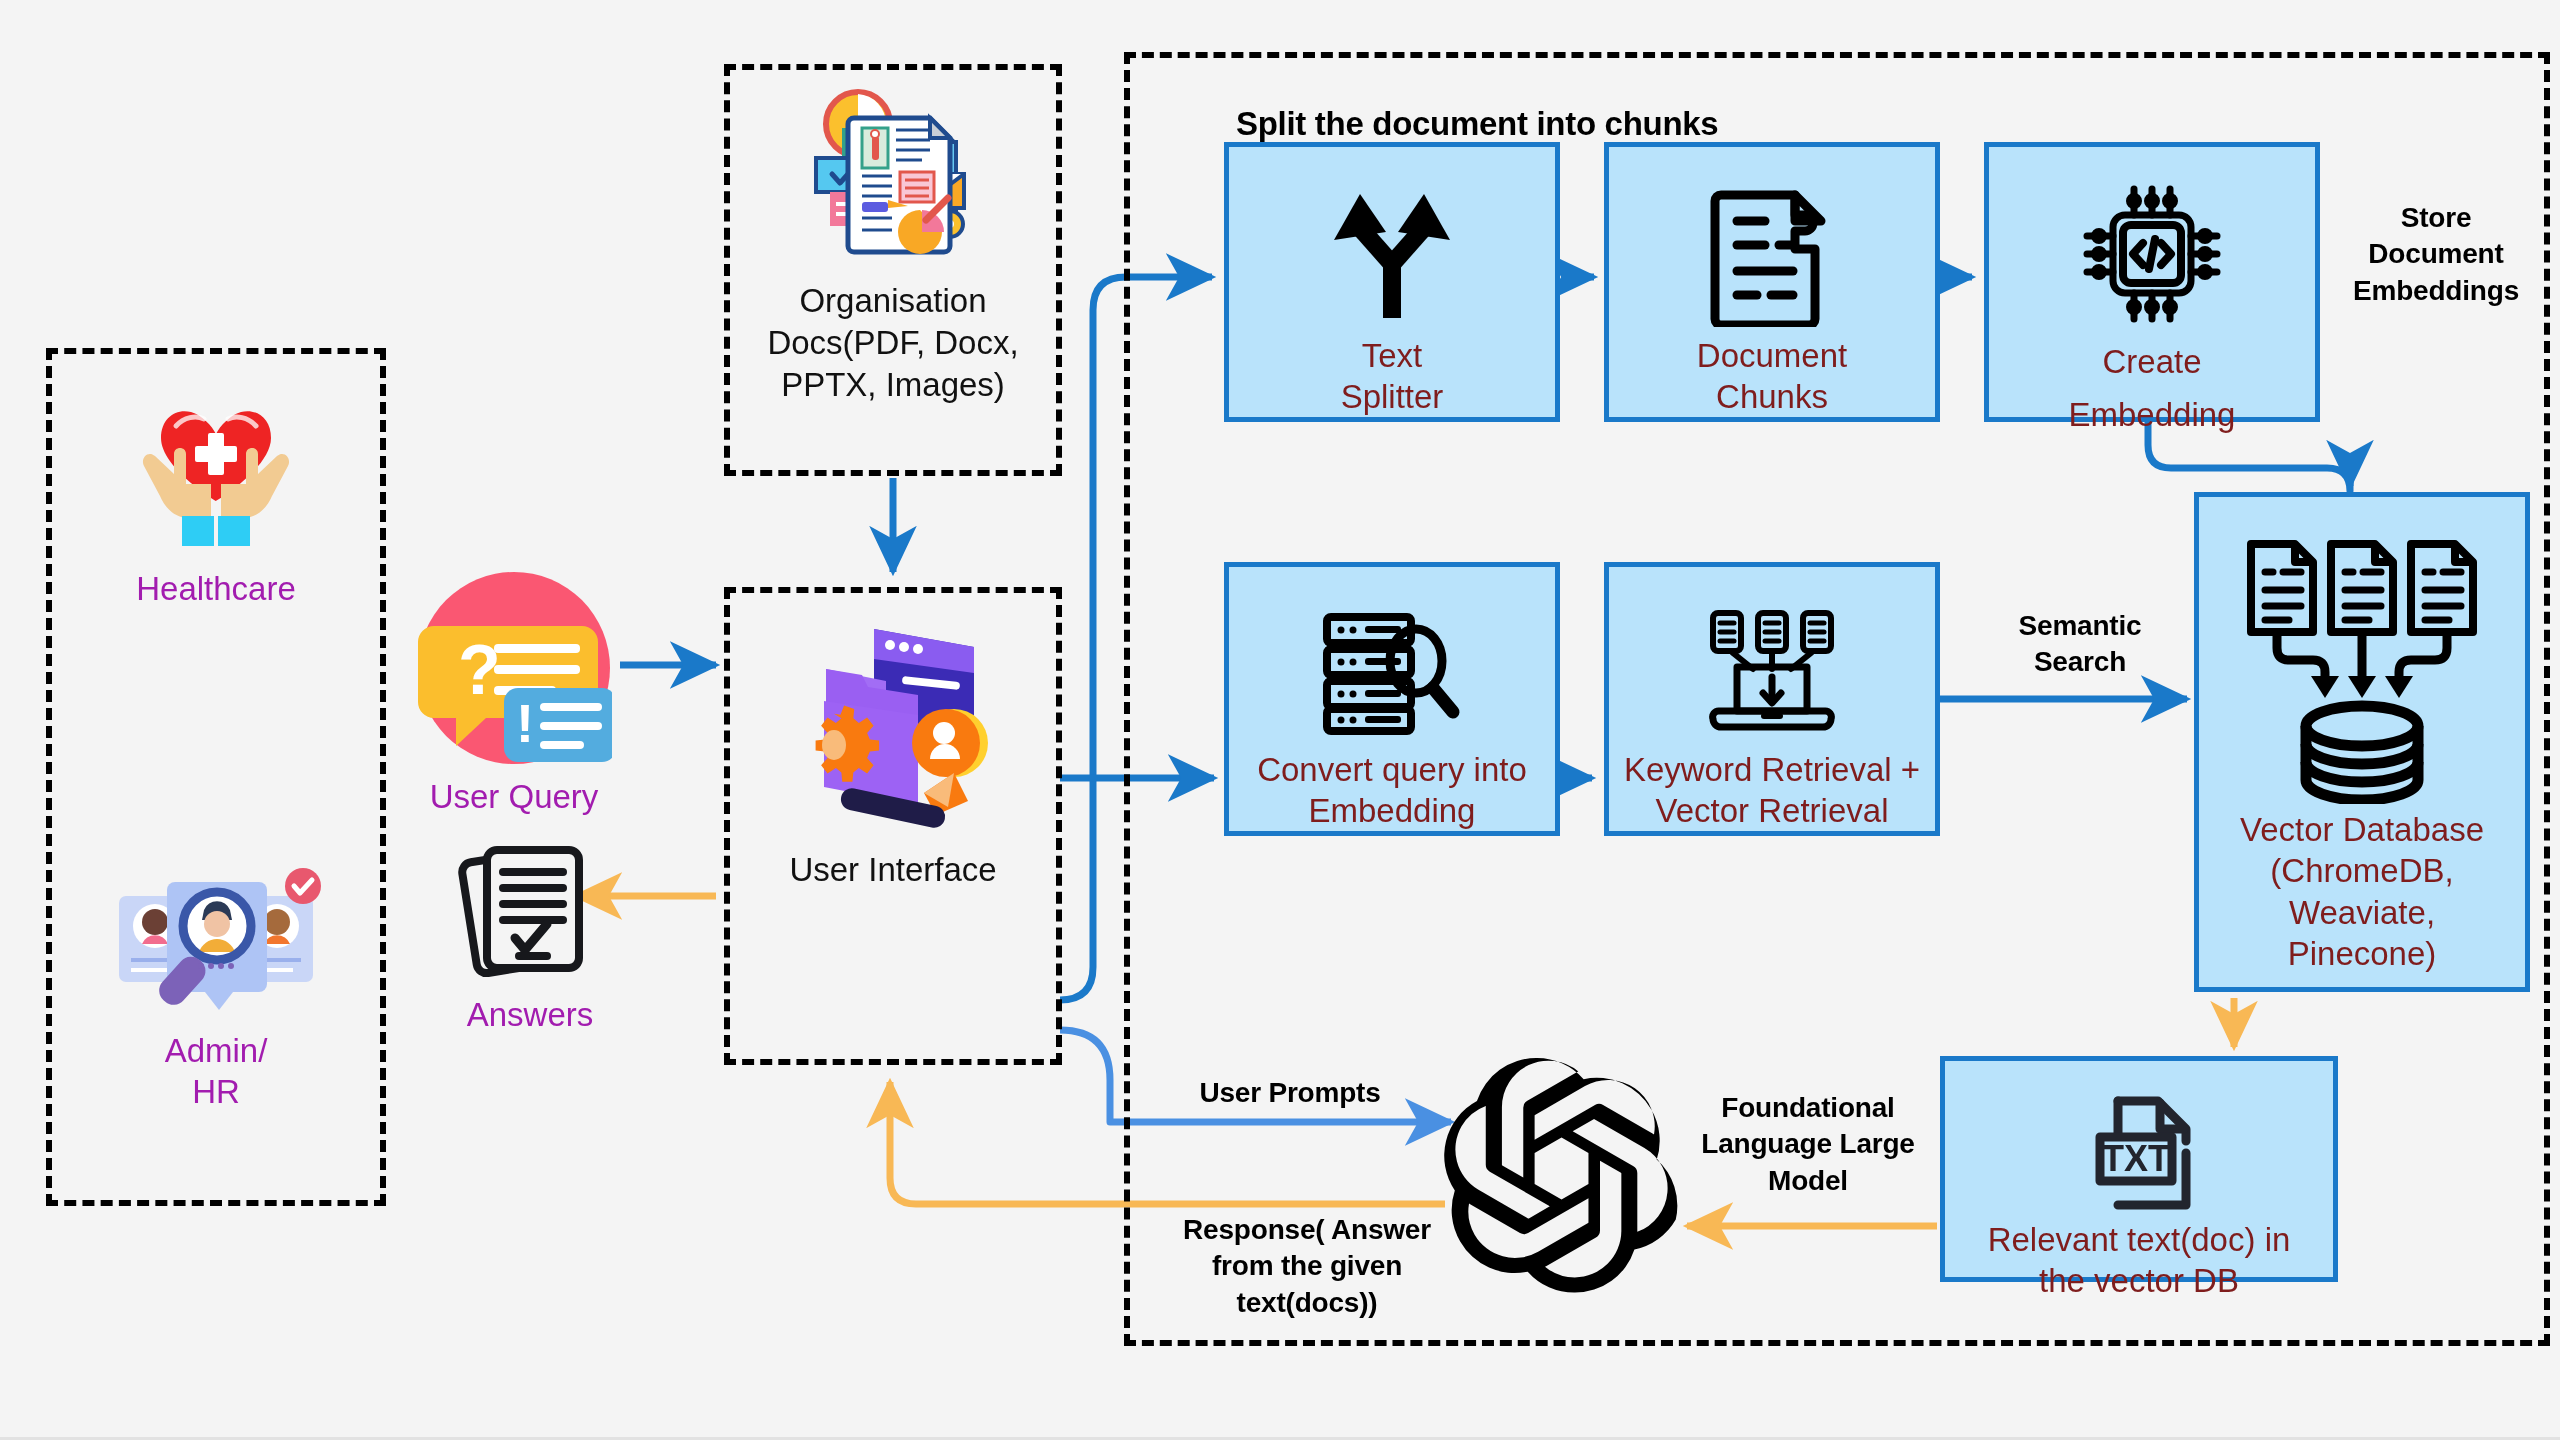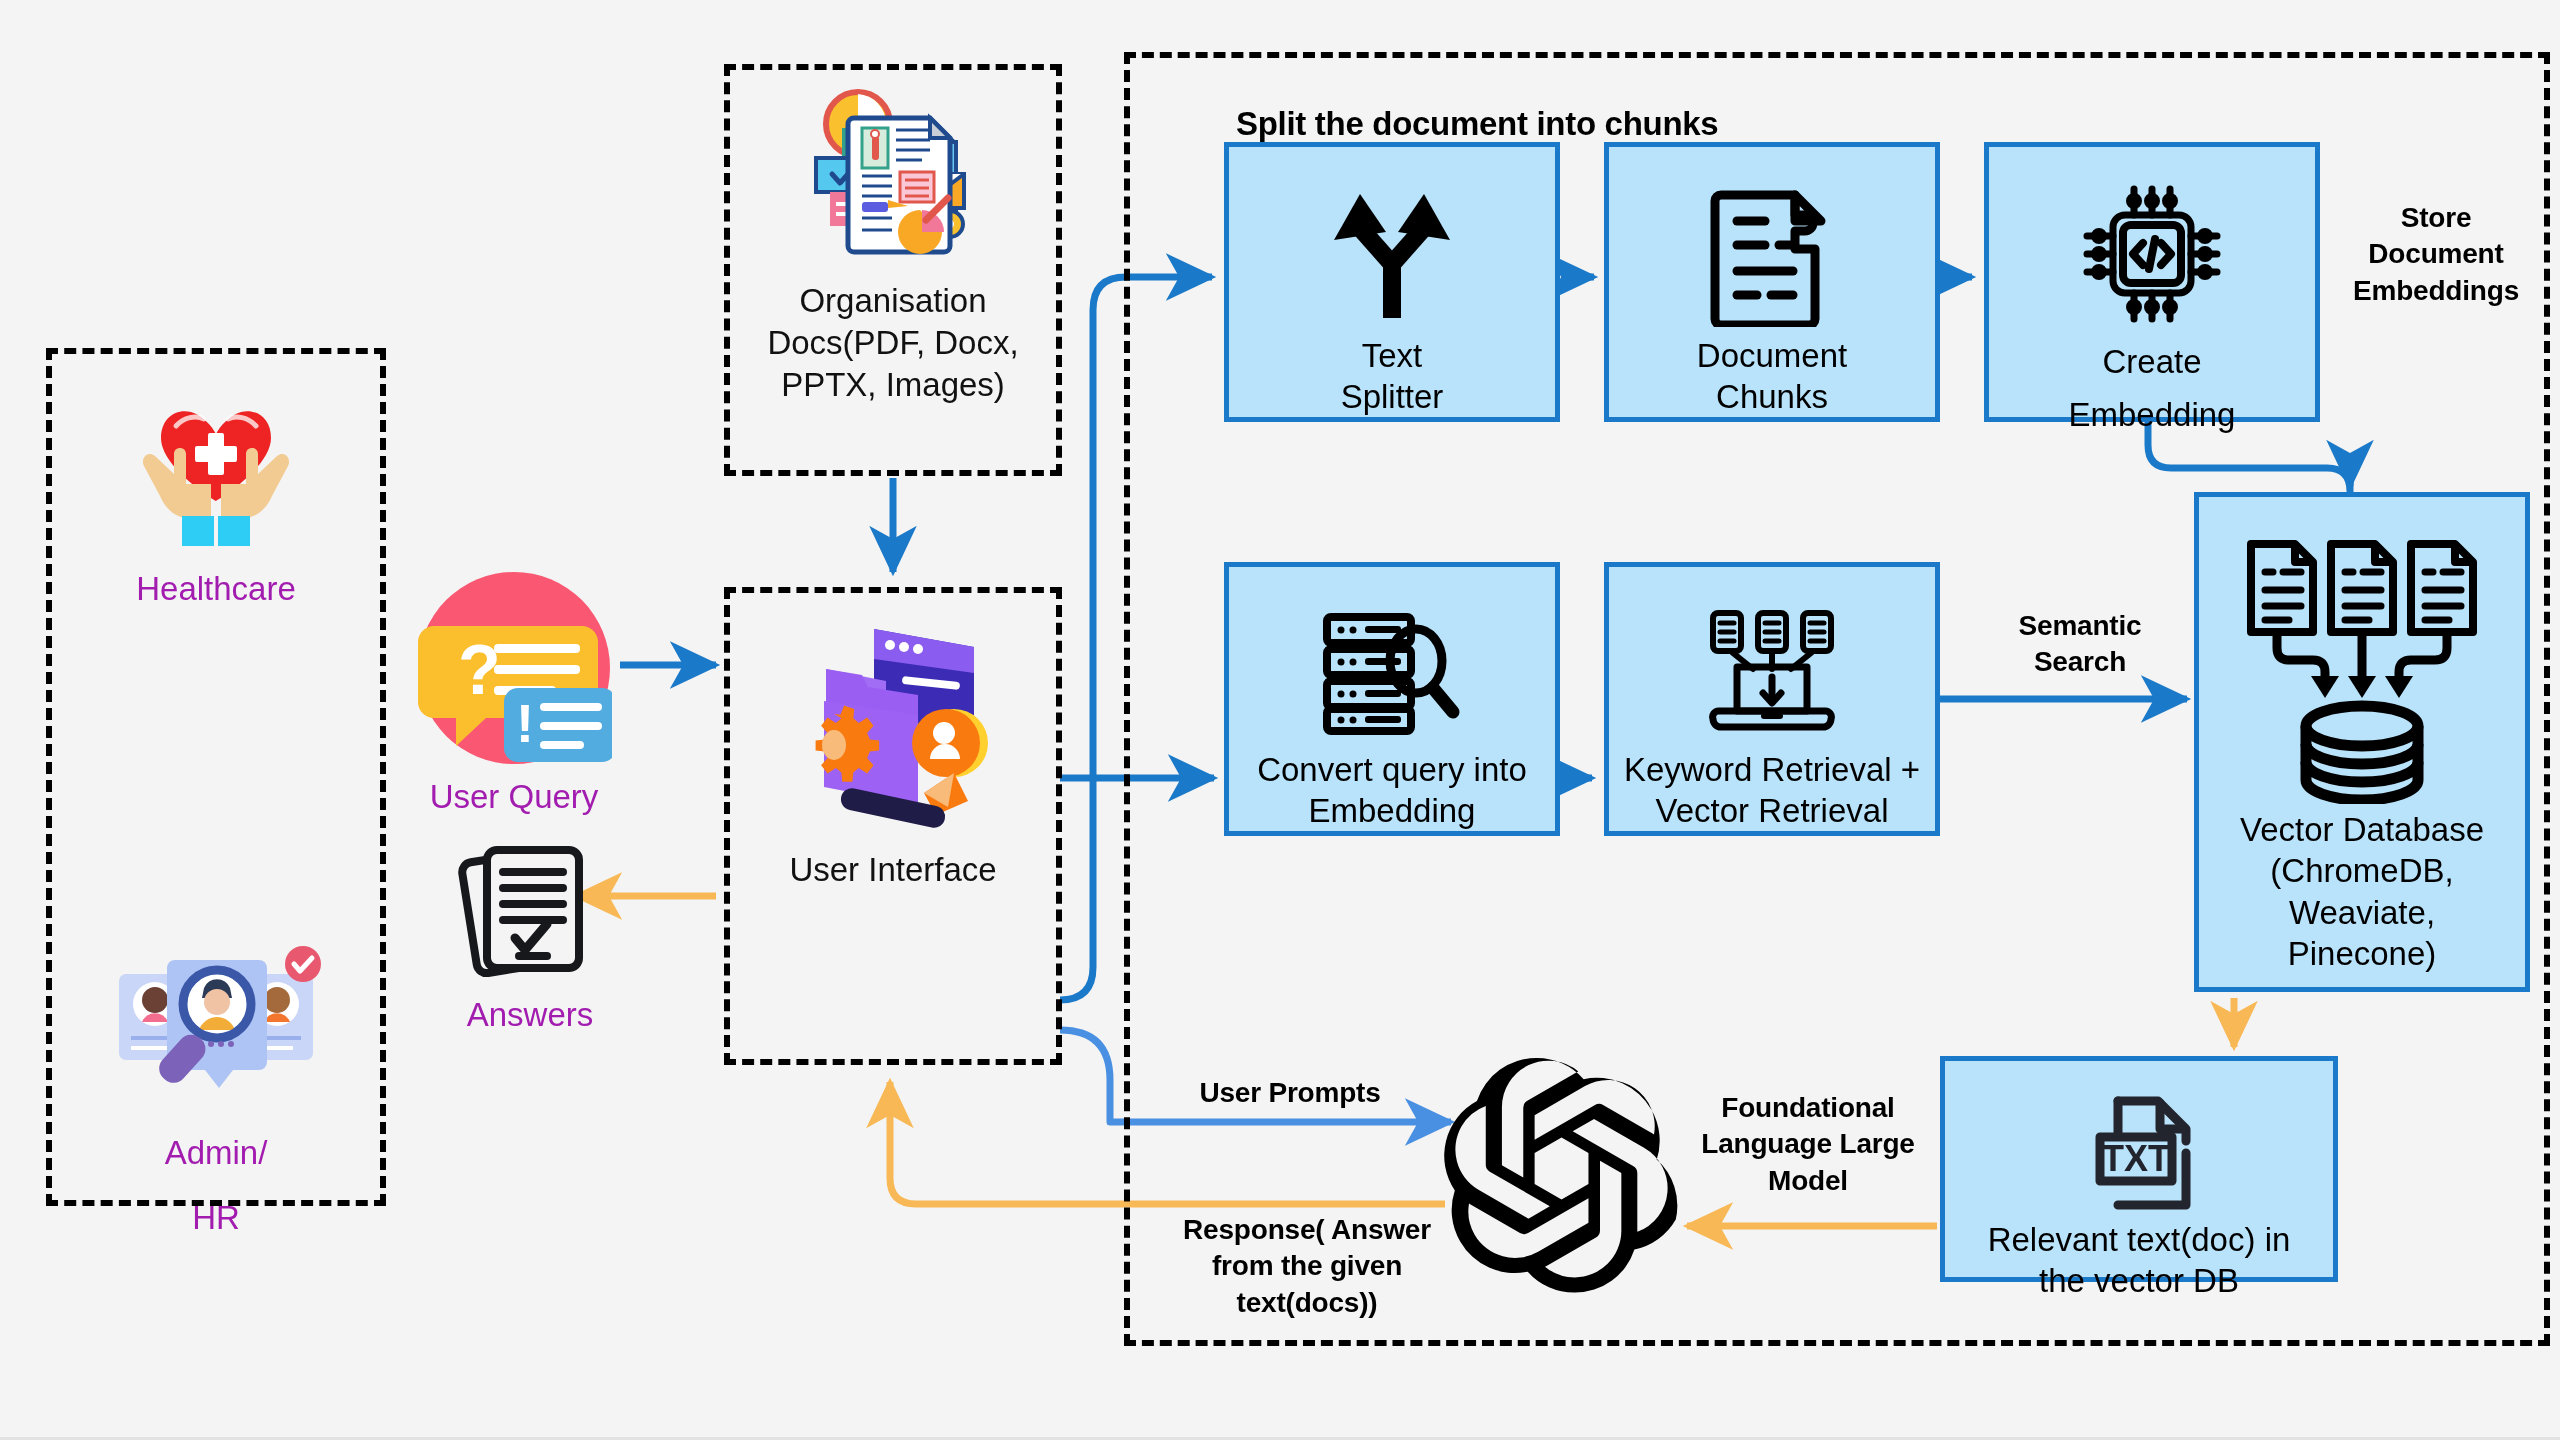--- a/index.html
+++ b/index.html
@@ -8,21 +8,21 @@
   .canvas{position:absolute;inset:0;background:#f4f4f4;}
   .svglayer{position:absolute;left:0;top:0;width:2560px;height:1440px;pointer-events:none;}
 
   
   .dashed{position:absolute;border:6px dashed #000;box-sizing:border-box;background:transparent;}
 
   
   .pbox{position:absolute;box-sizing:border-box;background:#b9e3fb;border:5px solid #1a79c9;
         display:flex;flex-direction:column;align-items:center;justify-content:flex-start;}
   .pbox .ico{display:flex;align-items:center;justify-content:center;margin-top:32px;}
-  .pbox .cap{font-size:33px;line-height:1.25;text-align:center;color:#000000;font-weight:400;padding:0 6px;}
+  .pbox .cap{font-size:33px;line-height:1.25;text-align:center;color:#7f1d1d;font-weight:400;padding:0 6px;}
   .blbl{position:absolute;text-align:center;font-size:28px;line-height:1.3;font-weight:700;color:#000;
         font-family:"Liberation Sans",sans-serif;letter-spacing:-0.2px;}
   .title{position:absolute;font-size:33px;font-weight:700;color:#000;letter-spacing:-0.3px;margin-top:20px;}
 
   .stack{position:absolute;display:flex;flex-direction:column;align-items:center;}
   .stack .cap{font-size:33px;line-height:1.25;text-align:center;color:#a21caf;margin-top:10px;}
   .bottomrule{position:absolute;left:0;bottom:0;width:2560px;height:3px;background:#e2e2e2;}
 </style>
 </head>
 <body>
@@ -86,21 +86,21 @@
       <rect x="79" y="58" width="42" height="16" fill="#fff" rx="2"></rect>
       <path d="M95 96 L95 130 L72 130 C58 130 48 118 44 108 L28 78 C24 70 32 62 39 68 L58 86 L58 66 C58 58 70 58 70 66 L70 96 Z" fill="#f2cb92"></path>
       <path d="M105 96 L105 130 L128 130 C142 130 152 118 156 108 L172 78 C176 70 168 62 161 68 L142 86 L142 66 C142 58 130 58 130 66 L130 96 Z" fill="#f2cb92"></path>
       <rect x="66" y="128" width="32" height="30" fill="#2ecdf5"></rect>
       <rect x="102" y="128" width="32" height="30" fill="#2ecdf5"></rect>
     </svg>
     <div class="cap">Healthcare</div>
   </div>
 
 
-  <div class="stack" style="left:76px;top:938px;width:280px;gap:24px;">
+  <div class="stack" style="left:76px;top:860px;width:280px;">
     <svg width="215" height="160" viewBox="0 0 215 160">
       <rect x="10" y="36" width="72" height="86" rx="7" fill="#c9d6f7"></rect>
       <circle cx="46" cy="66" r="22" fill="#fff"></circle>
         <circle cx="46" cy="62" r="13" fill="#6b4035"></circle>
       <path d="M33 84 a14 14 0 0 1 26 0 z" fill="#f26d8e"></path>
       <rect x="22" y="98" width="48" height="4" fill="#9ab0ec"></rect>
         <rect x="22" y="108" width="40" height="4" fill="#fff"></rect>
       <rect x="132" y="36" width="72" height="86" rx="7" fill="#c9d6f7"></rect>
       <circle cx="168" cy="66" r="22" fill="#fff"></circle>
         <circle cx="168" cy="62" r="13" fill="#a56a3c"></circle>

